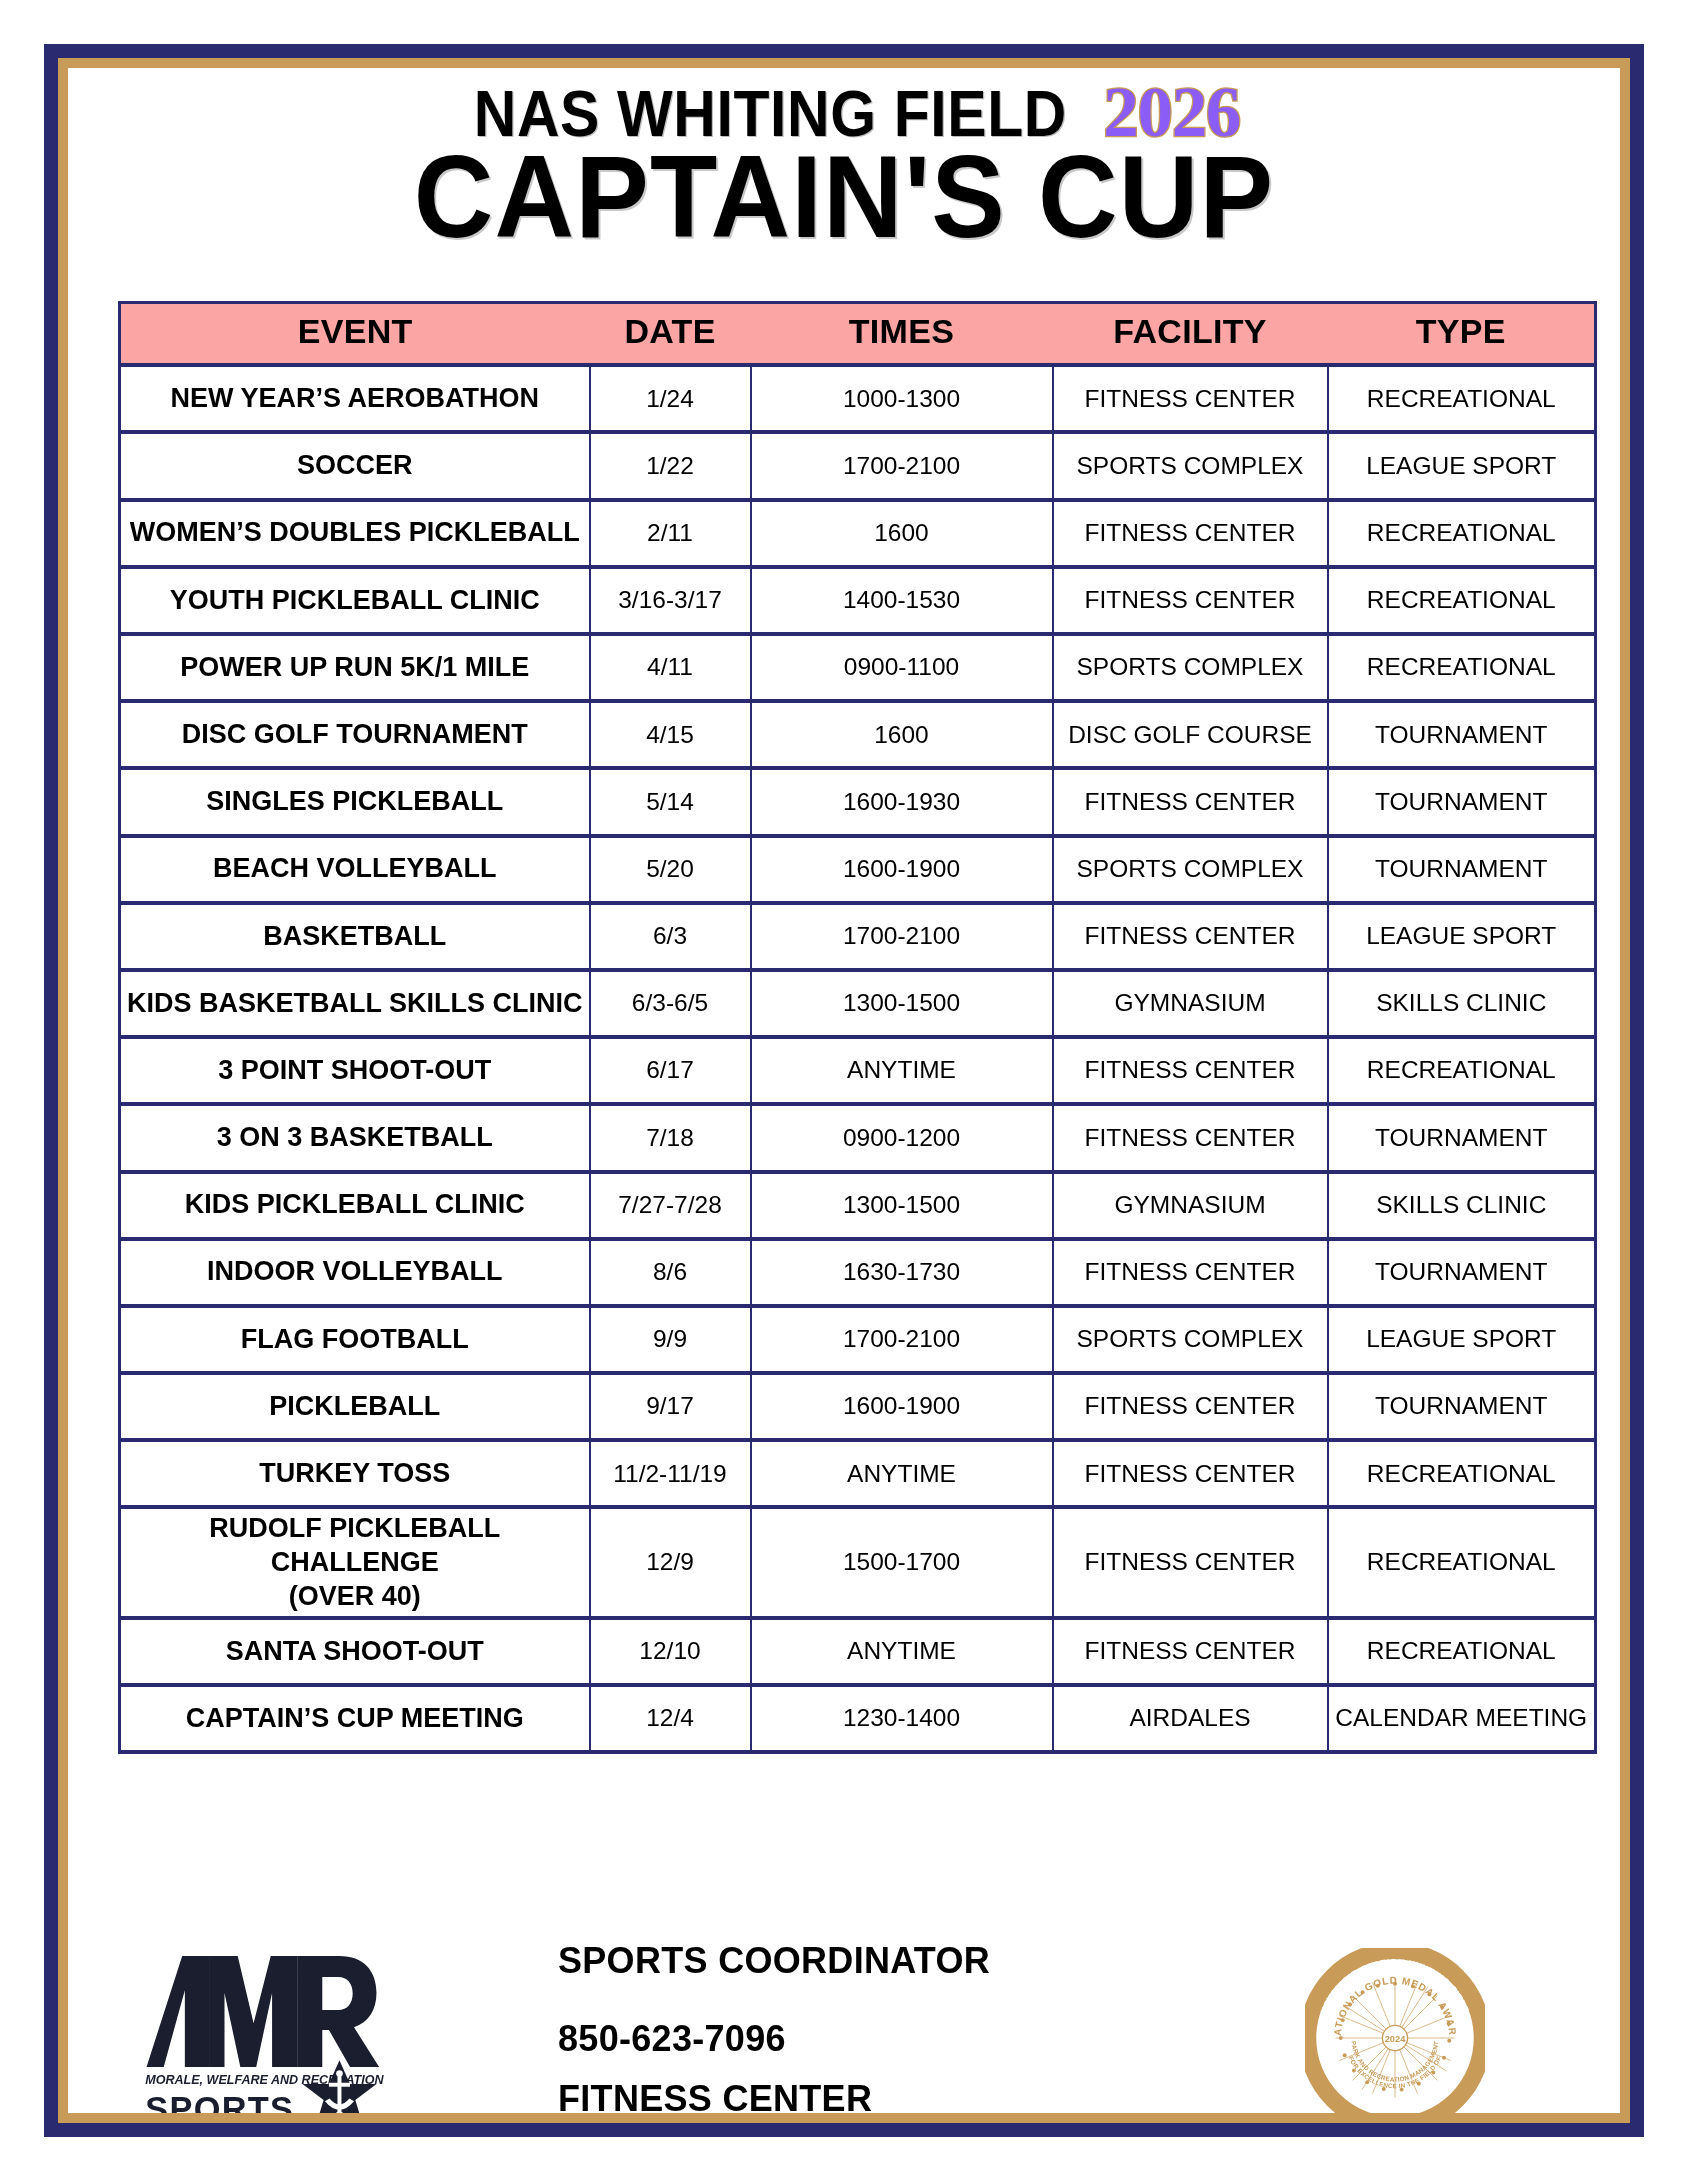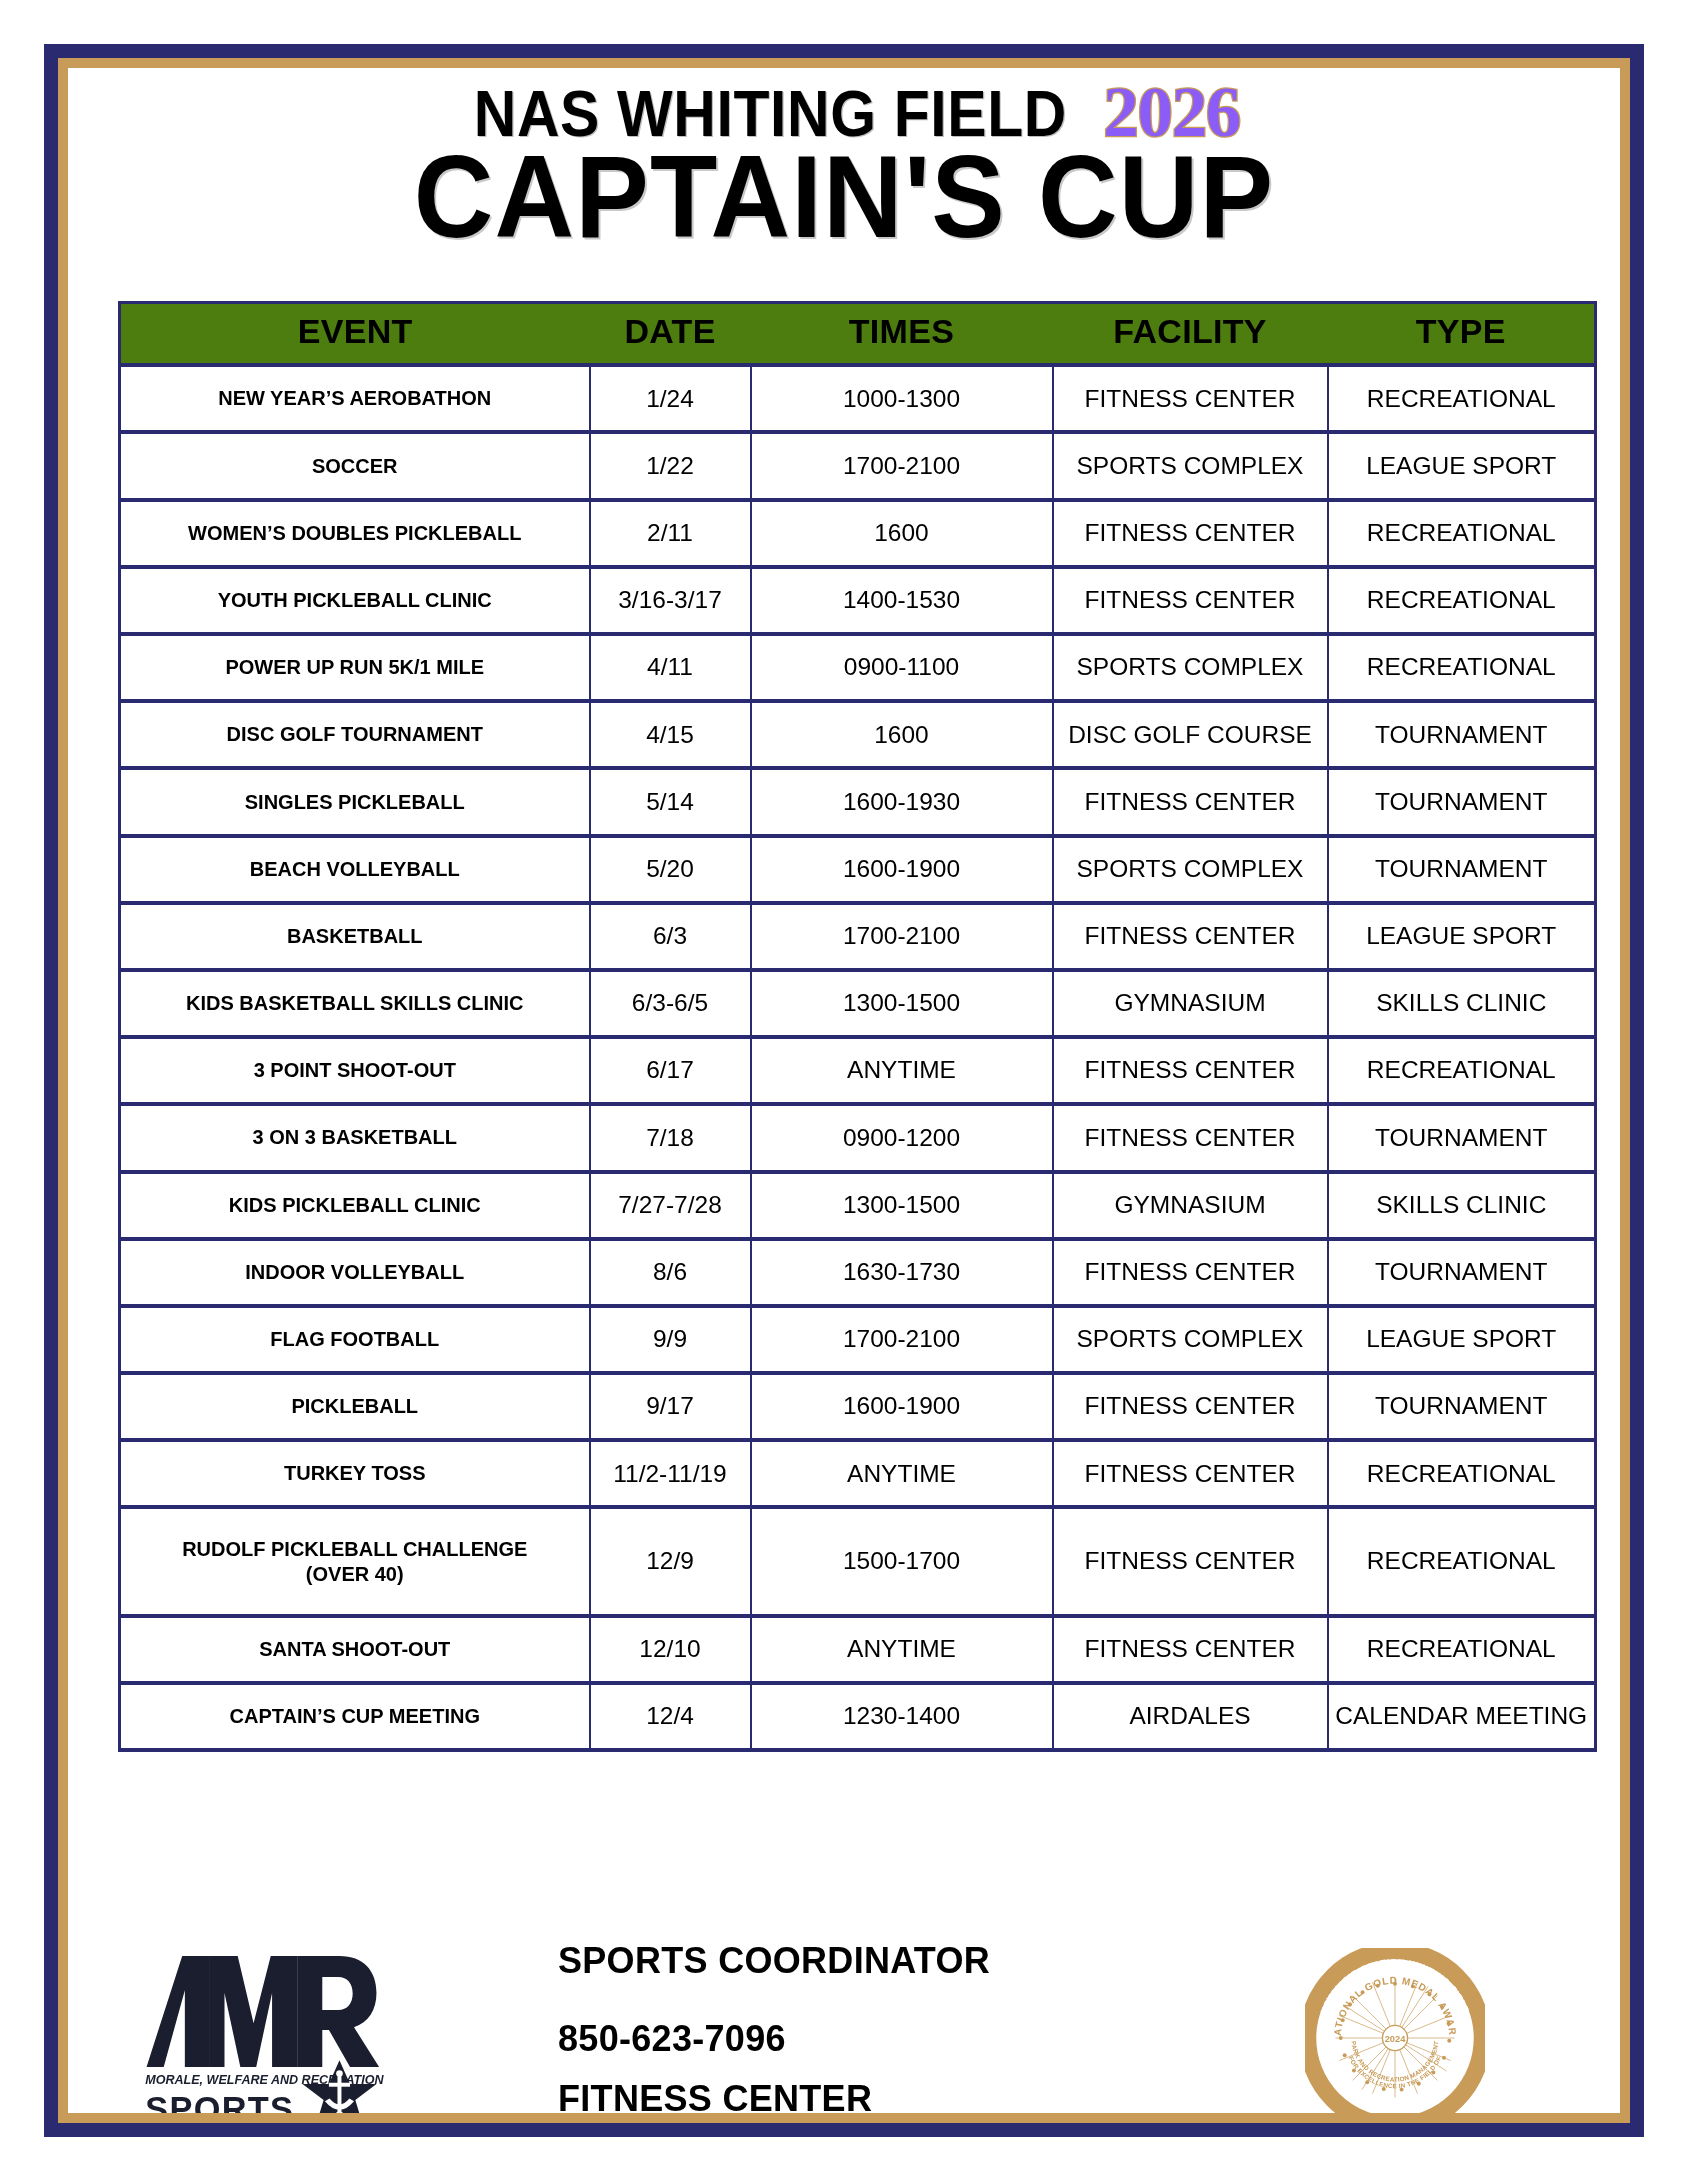--- a/index.html
+++ b/index.html
@@ -110,21 +110,21 @@
     border: 3.3px solid #2A2A71;
     border-bottom-width: 4px;
     padding: 4px 0 9.3px 0;
     height: 46px;
     font-family: "Liberation Sans Narrow", "Liberation Sans", sans-serif;
     font-weight: bold;
     font-size: 34px;
     letter-spacing: 0.3px;
     color: #000000;
     text-align: center;
-    background: #4d7c0f;
+    background: #fca5a5;
   }
   .sched-table thead th + th { border-left: none; }
   .sched-table thead th.first { border-right: none; }
   .sched-table thead th.mid { border-left: none; border-right: none; }
   .sched-table thead th.last { border-left: none; }
 
   .sched-table tbody td {
     border-left: 2px solid #2A2A71;
     border-right: 2px solid #2A2A71;
     border-top: 4px solid #2A2A71;
@@ -135,21 +135,21 @@
     vertical-align: middle;
     font-family: "Liberation Sans Narrow", "Liberation Sans", sans-serif;
     font-size: 24.5px;
     color: #000000;
     background: #ffffff;
     line-height: 1.25;
   }
   .sched-table tbody tr.tall td { height: 99px; }
   .sched-table tbody td.evt {
     font-weight: bold;
-    font-size: 20px;
+    font-size: 27px;
     border-left: 3.3px solid #2A2A71;
   }
   .sched-table tbody td.typ {
     border-right: 3.3px solid #2A2A71;
   }
   .sched-table tbody tr:last-child td {
     border-bottom: 4px solid #2A2A71;
   }
 
   

